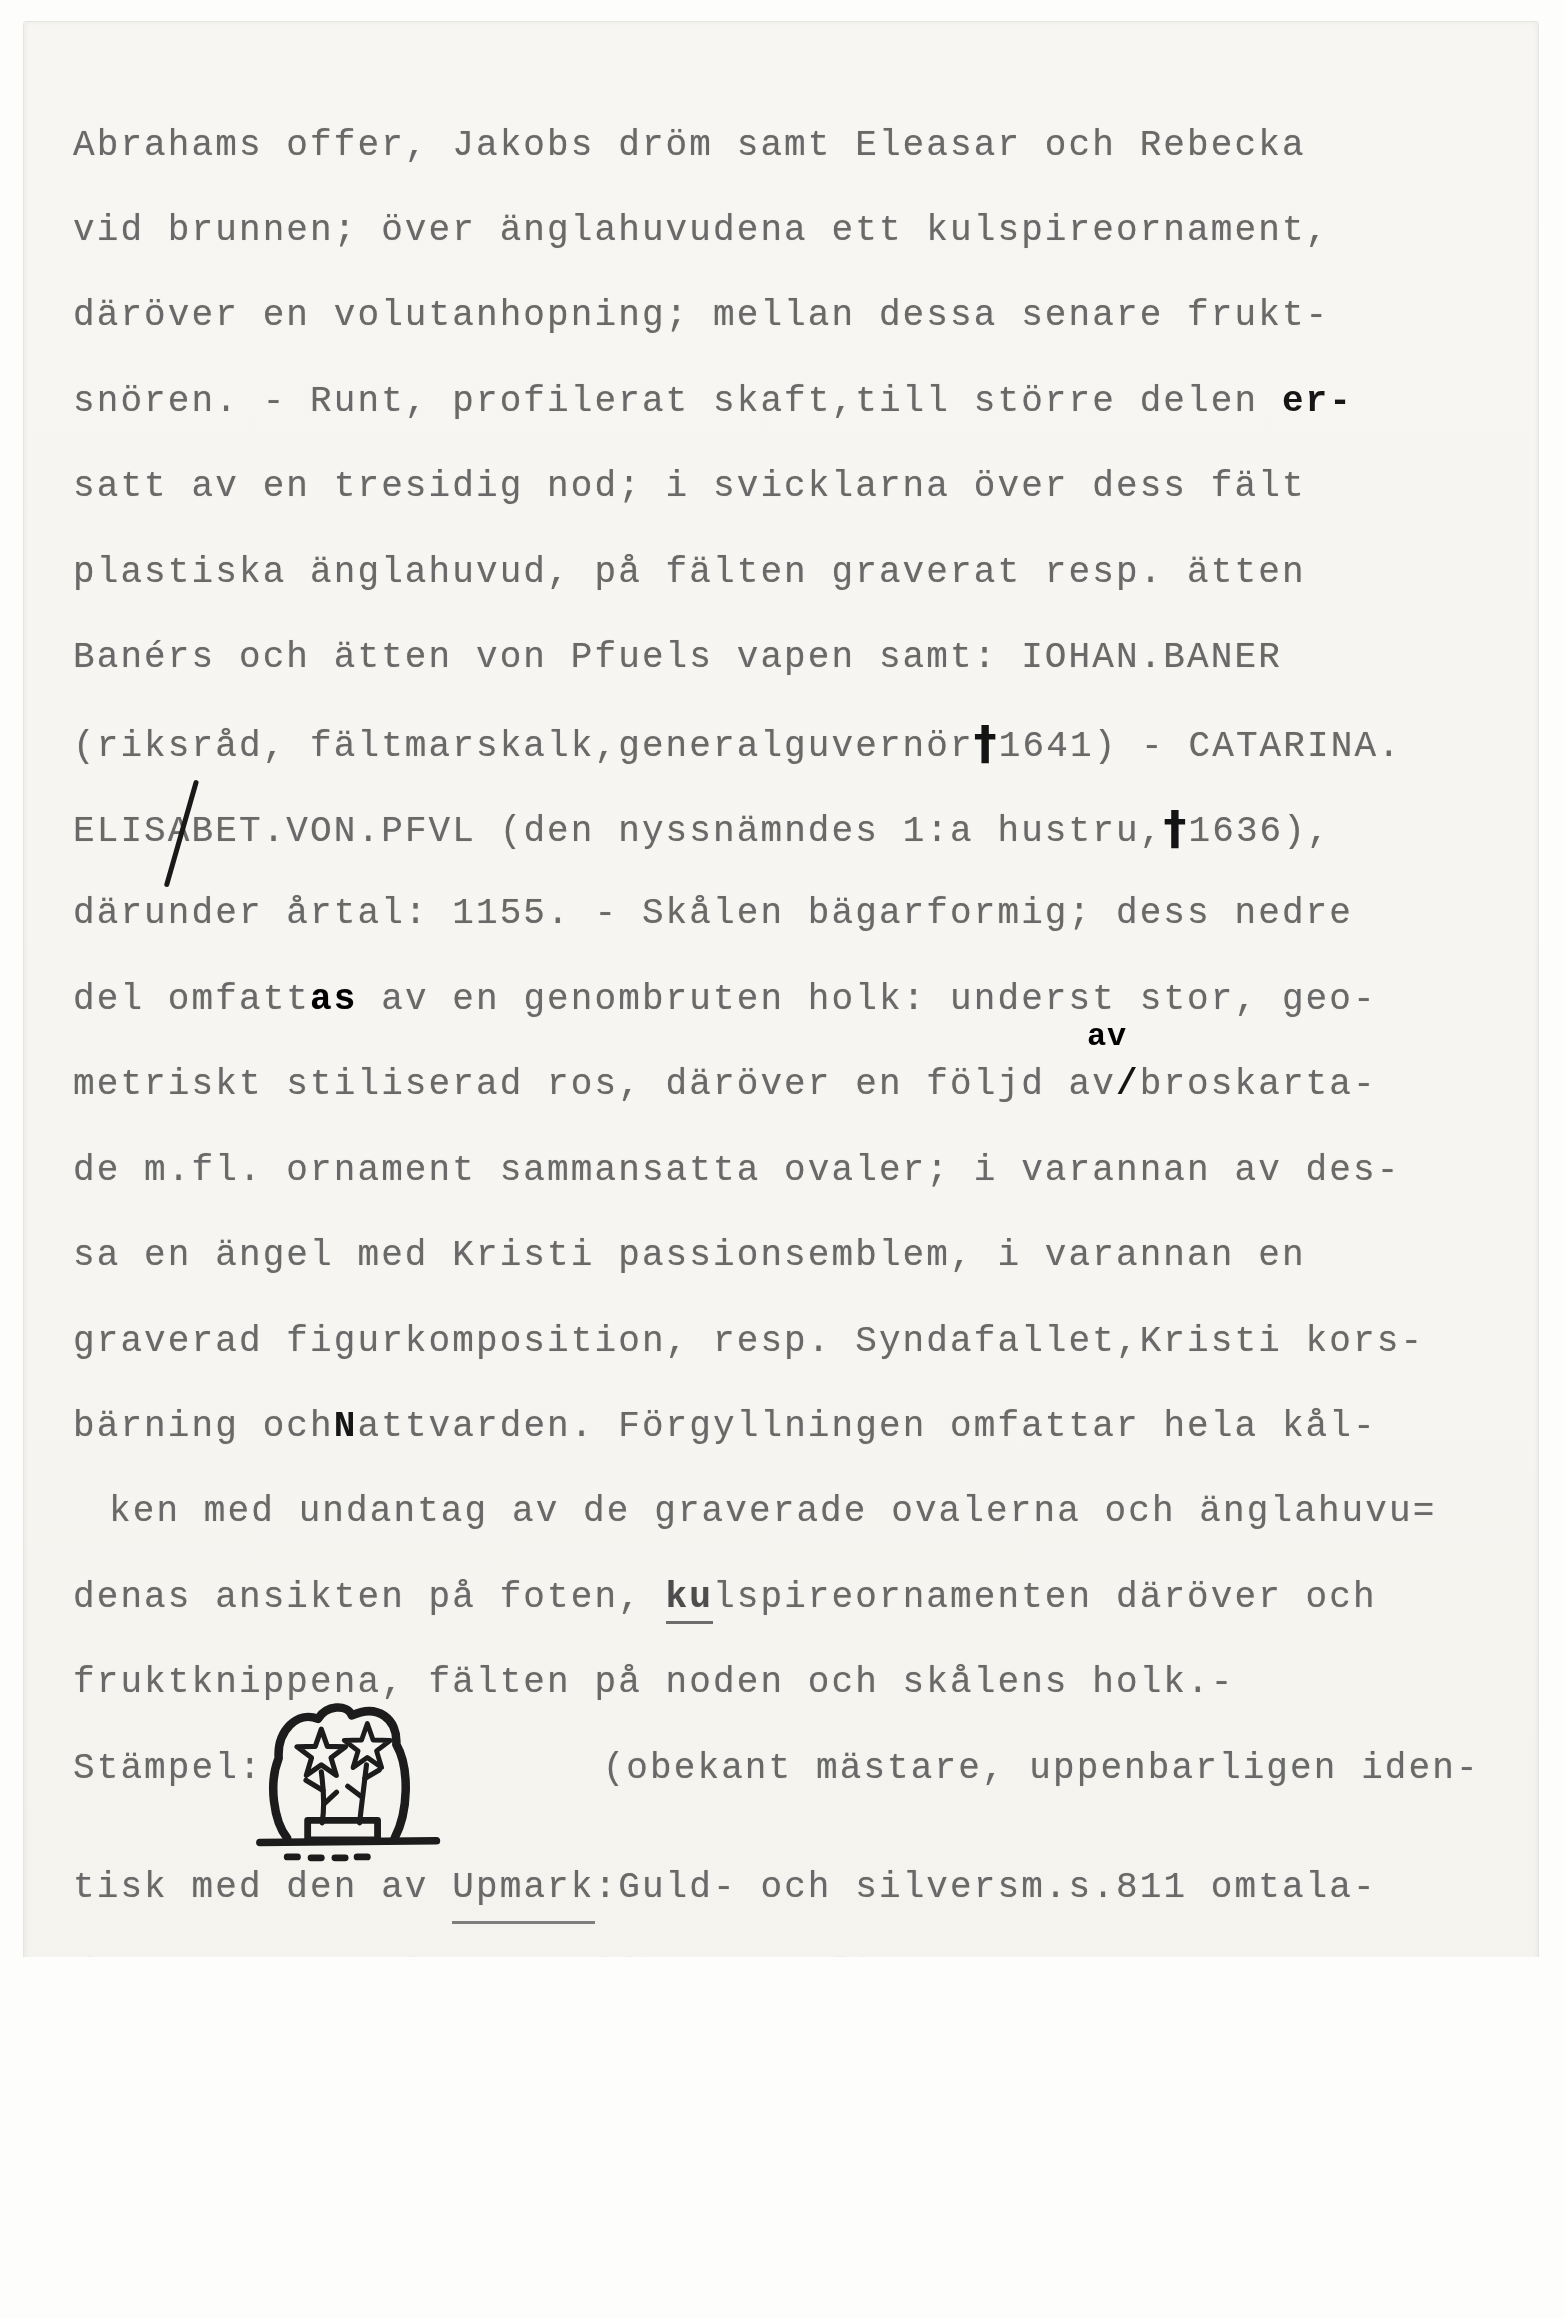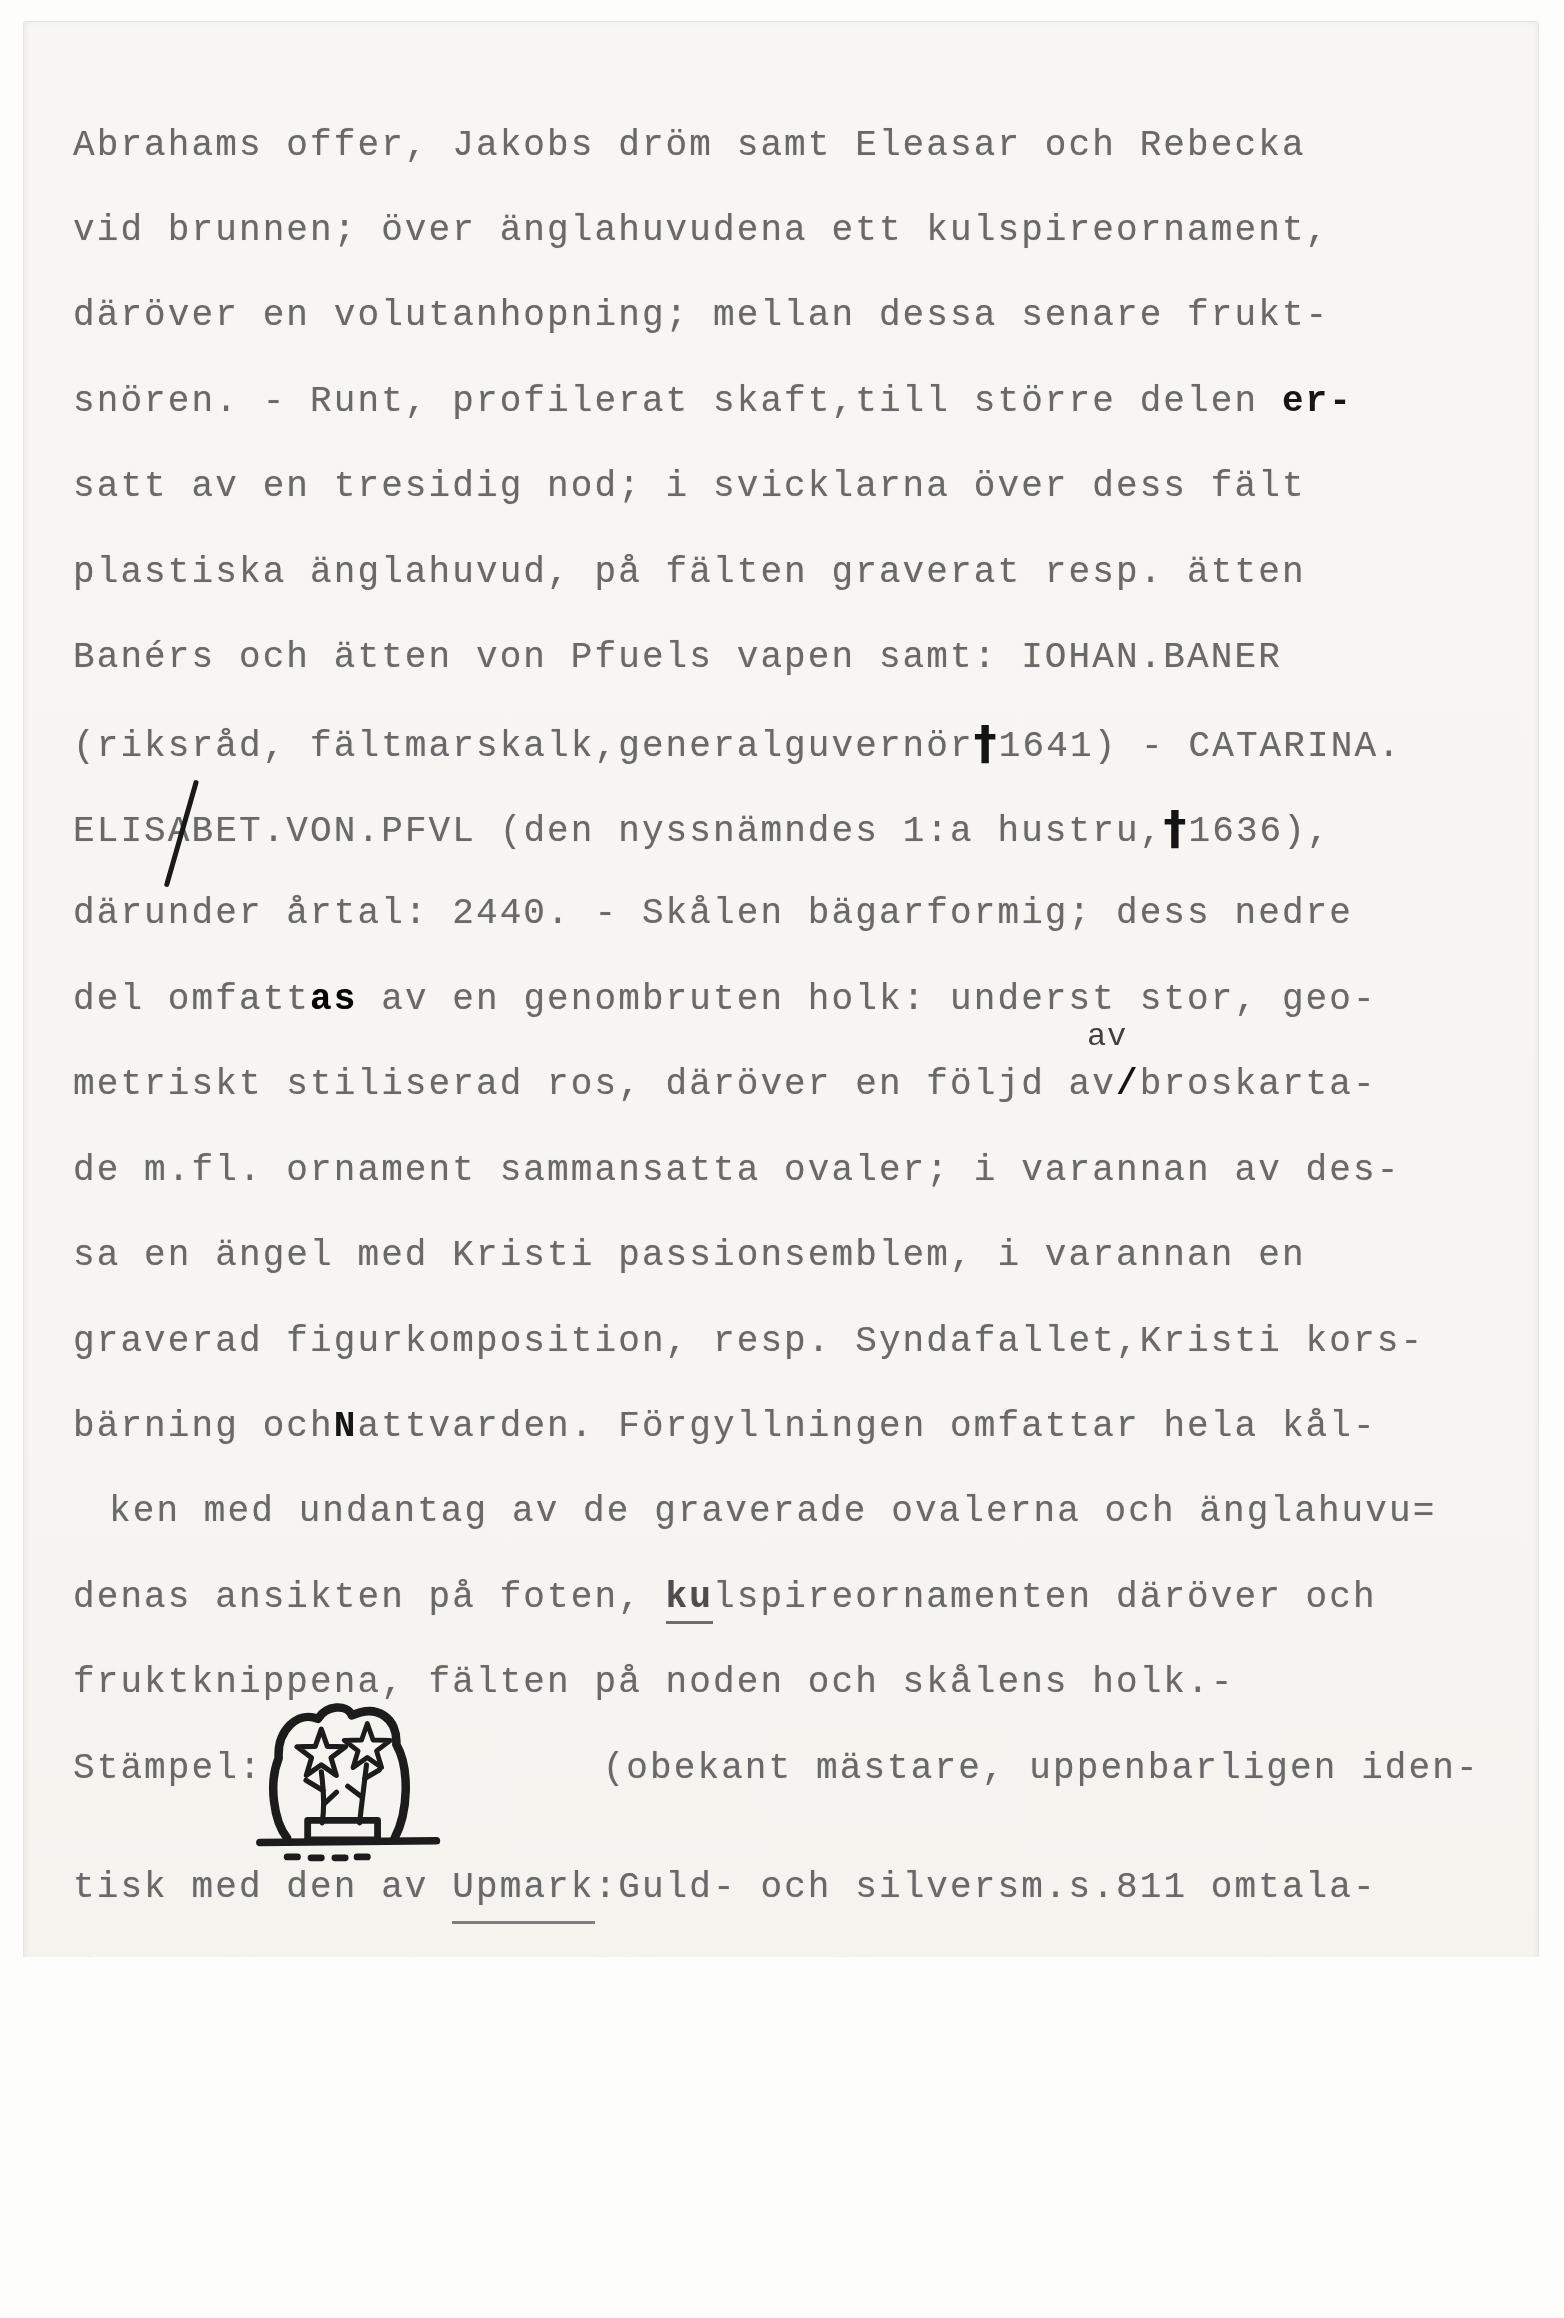--- a/index.html
+++ b/index.html
@@ -20,21 +20,21 @@
          font-family:"DejaVu Sans",sans-serif;vertical-align:-2.6px;}
   .bt{font-weight:bold;color:#000000;}
   .u{border-bottom:3.4px solid #7e7e7e;padding-bottom:13px;}
   .bu{font-weight:bold;color:#4d4d4d;border-bottom:3.4px solid #6d6d6d;padding-bottom:2.6px;}
   .gap{display:inline-block;height:0.9px;}
   .slashed{position:relative;display:inline-block;}
   .slashed::after{content:"";position:absolute;left:46%;top:-14%;width:5.1px;height:130%;
          background:#191919;transform:rotate(16deg);border-radius:2.6px;}
   .ins{position:relative;font-weight:bold;color:#141414;text-shadow:none;}
   .ins .above{position:absolute;left:-29px;top:-43px;font-size:32px;line-height:32px;
-         letter-spacing:0.9px;font-weight:normal;color:#404040;}
+         letter-spacing:0.9px;font-weight:bold;color:#000000;}
   #stamp{position:absolute;left:253px;top:1695px;}
   #forts{position:absolute;left:1193px;top:2103px;display:flex;align-items:stretch;height:144px;}
   .brk{display:inline-block;width:22px;}
   .brk.l{border-left:6.8px solid #262626;border-top:6.8px solid #262626;border-bottom:6.8px solid #262626;
          border-radius:2.6px;margin-top:8.5px;margin-bottom:12px;}
   .brk.r{border-right:6.8px solid #262626;border-top:6.8px solid #262626;border-bottom:6.8px solid #262626;
          border-radius:2.6px;}
   #forts .forts-text{font-size:33px;color:#6f6f6f;letter-spacing:2.6px;line-height:137px;
          padding:0 10.3px;text-shadow:0 0 0.9px rgba(110,110,110,.45);}
   #speck{position:absolute;left:1399px;top:2201px;width:22px;height:7.7px;background:#3c3c3c;
@@ -50,21 +50,21 @@
   <div id="typed-lines">
       <div class="tline" style="top: 103px;"><span class="n">Abrahams offer, Jakobs dröm samt Eleasar och Rebecka</span></div>
       <div class="tline" style="top: 188px;"><span class="n">vid brunnen; över änglahuvudena ett kulspireornament,</span></div>
       <div class="tline" style="top: 273px;"><span class="n">däröver en volutanhopning; mellan dessa senare frukt-</span></div>
       <div class="tline" style="top: 359px;"><span class="n">snören. - Runt, profilerat skaft,till större delen </span><span class="ink">er-</span></div>
       <div class="tline" style="top: 444px;"><span class="n">satt av en tresidig nod; i svicklarna över dess fält</span></div>
       <div class="tline" style="top: 530px;"><span class="n">plastiska änglahuvud, på fälten graverat resp. ätten</span></div>
       <div class="tline" style="top: 615px;"><span class="n">Banérs och ätten von Pfuels vapen samt: IOHAN.BANER</span></div>
       <div class="tline" style="top: 701px;"><span class="n">(riksråd, fältmarskalk,generalguvernör</span><span class="cross">†</span><span class="n">1641) - CATARINA.</span></div>
       <div class="tline" style="top: 786px;"><span class="n">ELIS</span><span class="slashed">A</span><span class="n">BET.VON.PFVL (den nyssnämndes 1:a hustru,</span><span class="cross">†</span><span class="n">1636),</span></div>
-      <div class="tline" style="top: 871px;"><span class="n">därunder årtal: 2440. - Skålen bägarformig; dess nedre</span></div>
+      <div class="tline" style="top: 871px;"><span class="n">därunder årtal: 1155. - Skålen bägarformig; dess nedre</span></div>
       <div class="tline" style="top: 957px;"><span class="n">del omfatt</span><span class="bt">as</span><span class="n"> av en genombruten holk: underst stor, geo-</span></div>
       <div class="tline" style="top: 1042px;"><span class="n">metriskt stiliserad ros, däröver en följd av</span><span class="ins"><span class="above">av</span>/</span><span class="n">broskarta-</span></div>
       <div class="tline" style="top: 1128px;"><span class="n">de m.fl. ornament sammansatta ovaler; i varannan av des-</span></div>
       <div class="tline" style="top: 1213px;"><span class="n">sa en ängel med Kristi passionsemblem, i varannan en</span></div>
       <div class="tline" style="top: 1299px;"><span class="n">graverad figurkomposition, resp. Syndafallet,Kristi kors-</span></div>
       <div class="tline" style="top: 1384px;"><span class="n">bärning och</span><span class="ink">N</span><span class="n">attvarden. Förgyllningen omfattar hela kål-</span></div>
       <div class="tline" style="top: 1469px; margin-left: 36px;"><span class="n">ken med undantag av de graverade ovalerna och änglahuvu=</span></div>
       <div class="tline" style="top: 1555px;"><span class="n">denas ansikten på foten, </span><span class="bu">ku</span><span class="n">lspireornamenten däröver och</span></div>
       <div class="tline" style="top: 1640px;"><span class="n">fruktknippena, fälten på noden och skålens holk.-</span></div>
       <div class="tline" style="top: 1726px;"><span class="n">Stämpel:</span><span class="gap" style="width: 340px;"></span><span class="n">(obekant mästare, uppenbarligen iden-</span></div>

